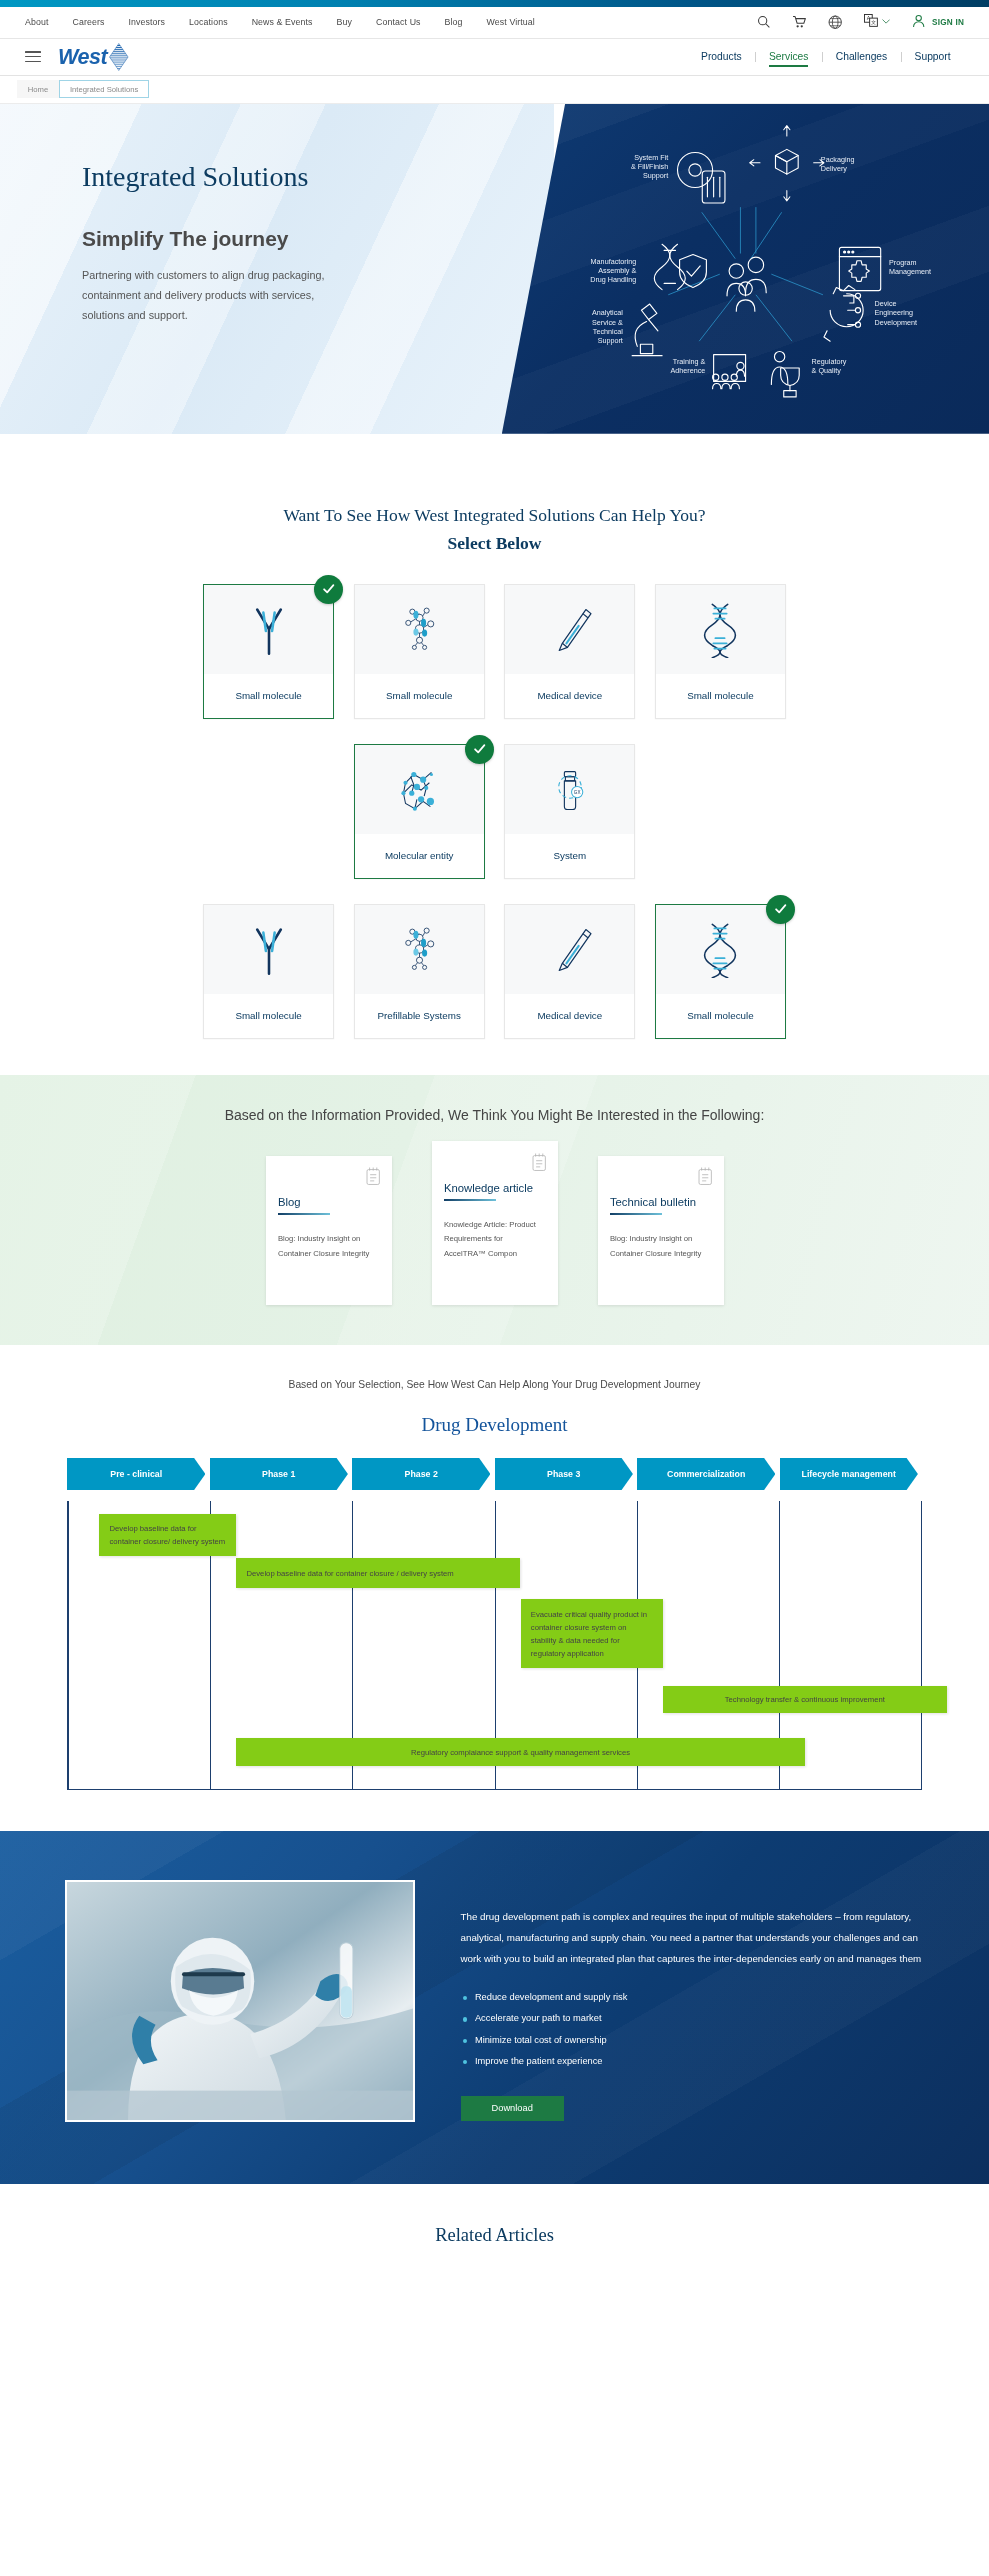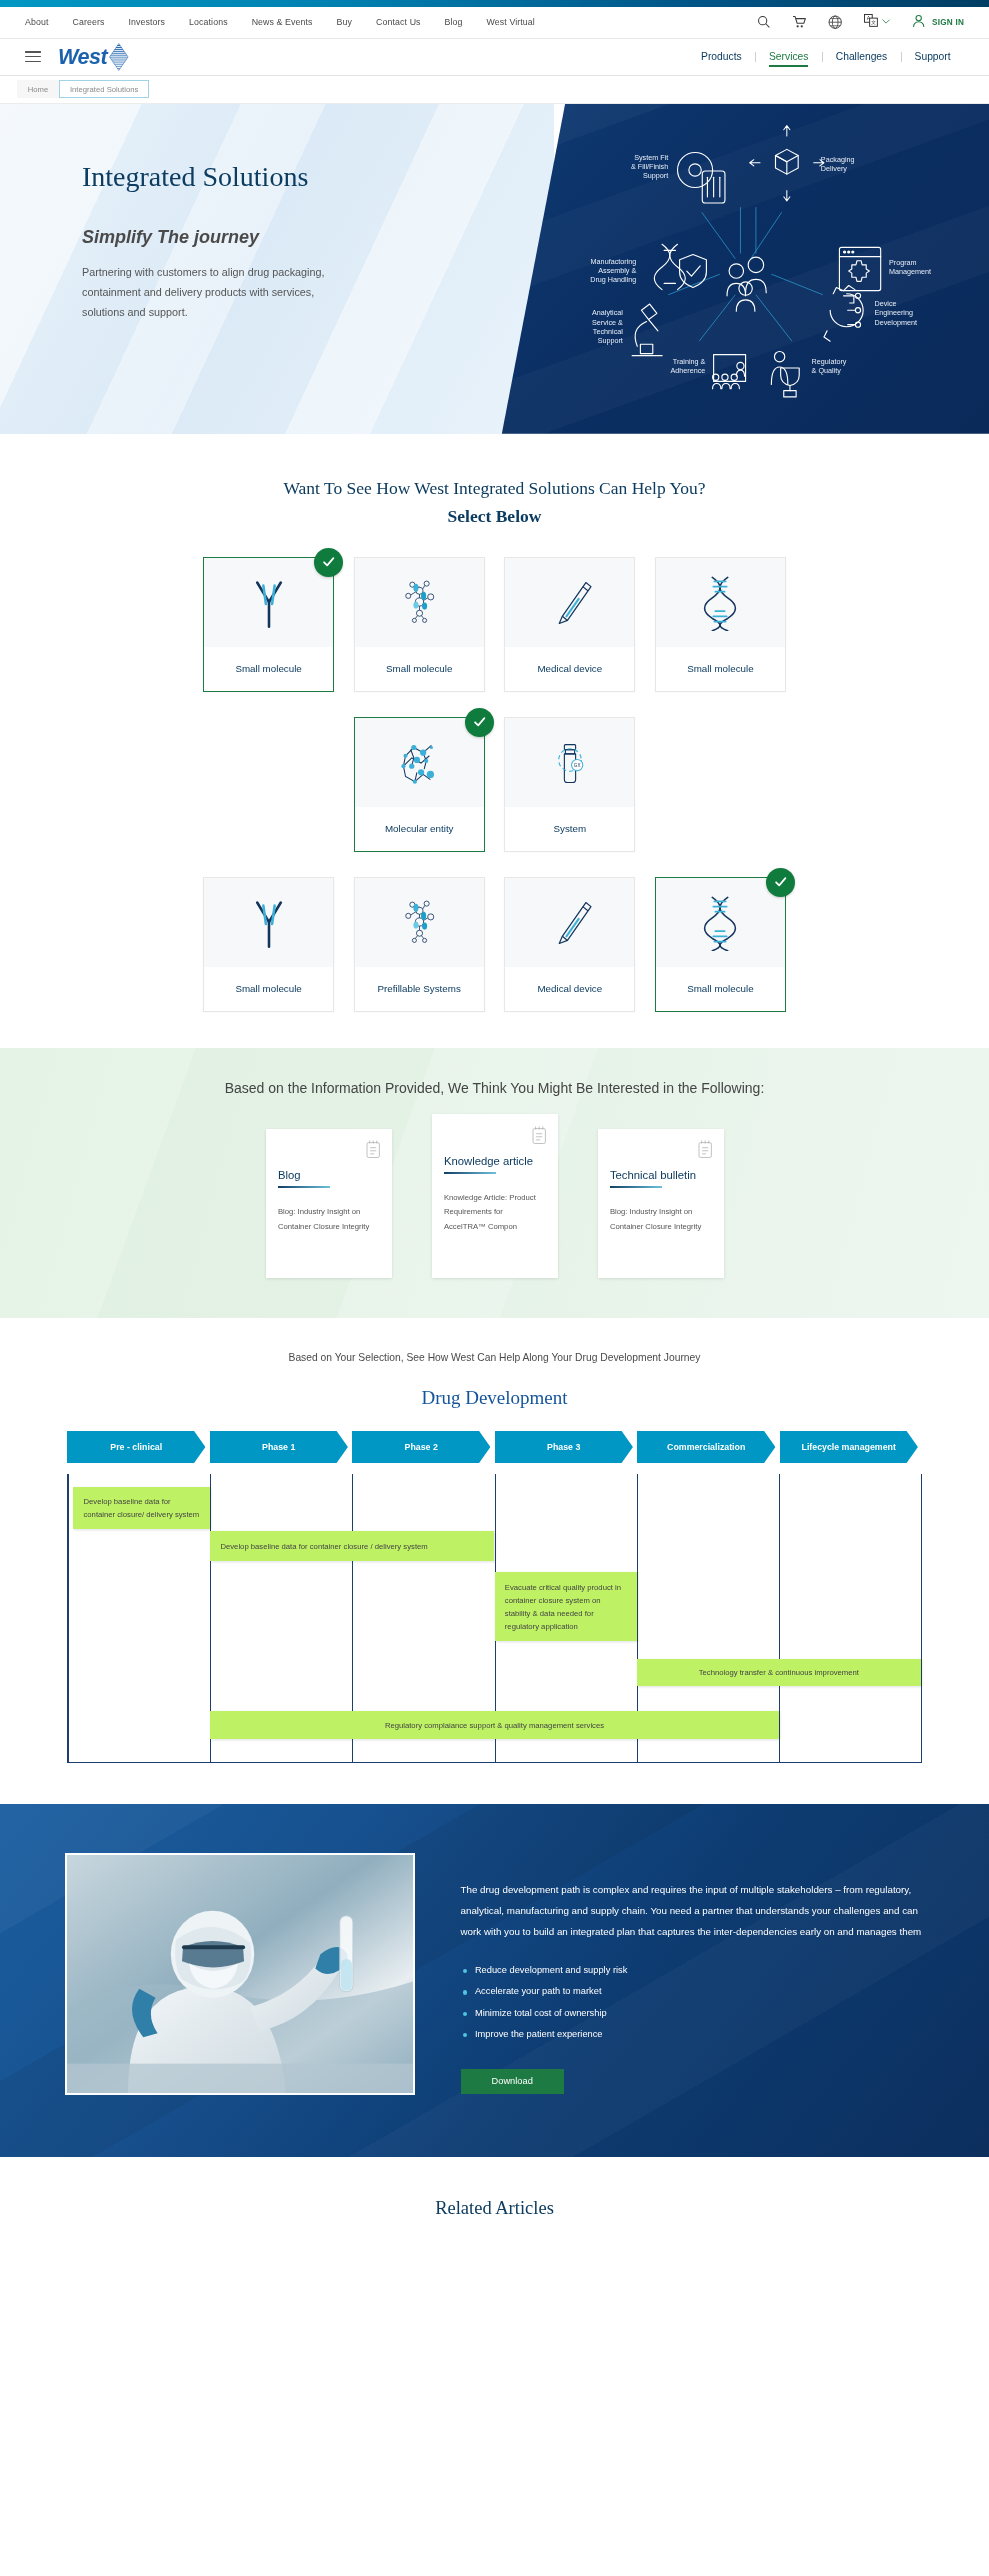--- a/index.html
+++ b/index.html
@@ -66,37 +66,37 @@
   }
   .hero-left::before {
     content:""; position:absolute; inset:0;
     background:
       linear-gradient(115deg, rgba(255,255,255,.55) 0 20%, transparent 20% 34%, rgba(255,255,255,.4) 34% 46%, transparent 46% 62%, rgba(255,255,255,.45) 62% 74%, transparent 74%);
   }
   .hero-left-inner { position:relative; z-index:2; max-width:268px; }
   .hero-title {
     font-family:"Liberation Serif", serif; font-size:28px; color:#0d3c61; font-weight:normal; margin-bottom:34px;
   }
-  .hero-sub { font-size:18px; color:#4a4a4a; font-weight:bold; margin-bottom:15.5px;font-style:italic; }
+  .hero-sub { font-size:21px; color:#4a4a4a; font-weight:bold; margin-bottom:15.5px; }
   .hero-body { font-size:10.8px; color:#555; line-height:1.85; }
   .hero-right {
     flex:1; background:linear-gradient(135deg,#0e3a73 0%,#0b2f63 40%,#0a2a5a 100%);
     position:relative; overflow:hidden;
     clip-path: polygon(13% 0, 100% 0, 100% 100%, 0% 100%);
     margin-left:-52px;
   }
   .hero-right::before {
     content:""; position:absolute; inset:0; opacity:.5;
     background:
       linear-gradient(160deg, rgba(255,255,255,.07) 0 12%, transparent 12% 26%, rgba(255,255,255,.05) 26% 38%, transparent 38% 55%, rgba(255,255,255,.06) 55% 68%, transparent 68%);
   }
   .hero-svg { position:absolute; inset:0; width:100%; height:100%; }
 
   
-  .selector-section { padding:44px 0 36px; background:#fff; }
+  .selector-section { padding:44px 0 36px; background:#fff;margin-top:27px; }
   .sec-head-1 {
     font-family:"Liberation Serif", serif; font-size:17.5px; color:#0d3c61; text-align:center; font-weight:normal;
   }
   .sec-head-2 {
     font-family:"Liberation Serif", serif; font-size:17.5px; color:#0d3c61; text-align:center; font-weight:bold; margin-top:7.2px;
   }
   .card-row { display:flex; justify-content:center; gap:19.6px; margin-top:30px; }
   .card-row.row2 { margin-top:25px; }
   .sel-card {
     width:131px; background:#fff; border:0.5px solid #e7e7e7; position:relative; cursor:pointer;
@@ -153,22 +153,22 @@
     clip-path: polygon(0 0, calc(100% - 11.3px) 0, 100% 50%, calc(100% - 11.3px) 100%, 0 100%);
     cursor:pointer; text-align:center; padding:0 5.2px;
   }
   .tl-phase:first-child { clip-path: polygon(0 0, calc(100% - 11.3px) 0, 100% 50%, calc(100% - 11.3px) 100%, 0 100%); }
   .tl-grid {
     position:relative; height:289px; margin-top:11.3px;
     border:0.5px solid #1d3f6e; border-top:none; border-bottom:0.5px solid #1d3f6e;
   }
   .tl-col-line { position:absolute; top:0; bottom:0; width:0.5px; background:#1d3f6e; }
   .tl-item {
-    position:absolute; background:#bef264; box-shadow:1px 1px 2.6px rgba(0,0,0,.12);
-    padding:8.2px 10.3px; font-size:7.7px; color:#444; line-height:1.7;
+    position:absolute; background:#84cc16; box-shadow:1px 1px 2.6px rgba(0,0,0,.12);
+    padding:8.2px 10.3px; font-size:7.7px; color:#444; line-height:1.7;margin-left:26px;
   }
   .tl-item.center { display:flex; align-items:center; justify-content:center; text-align:center; }
 
   
   .cta-section {
     background:linear-gradient(130deg,#1a5ea0 0%,#17508e 30%,#0d3c72 60%,#0c2f5e 100%);
     padding:49px 0 62px; position:relative; overflow:hidden; display:flex; justify-content:center; gap:46px;
   }
   .cta-section::before {
     content:""; position:absolute; inset:0; opacity:.55;

